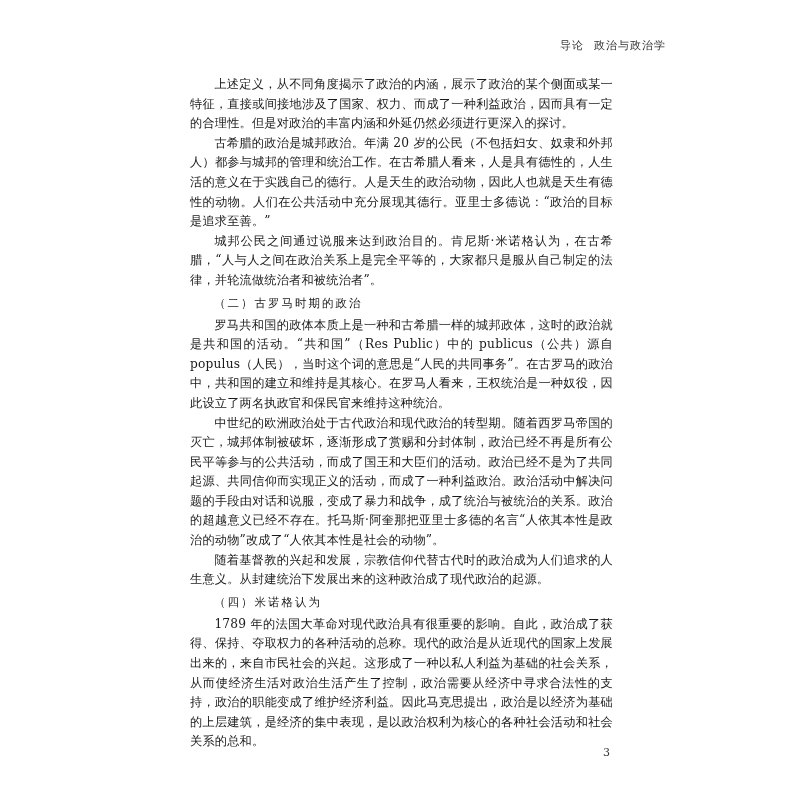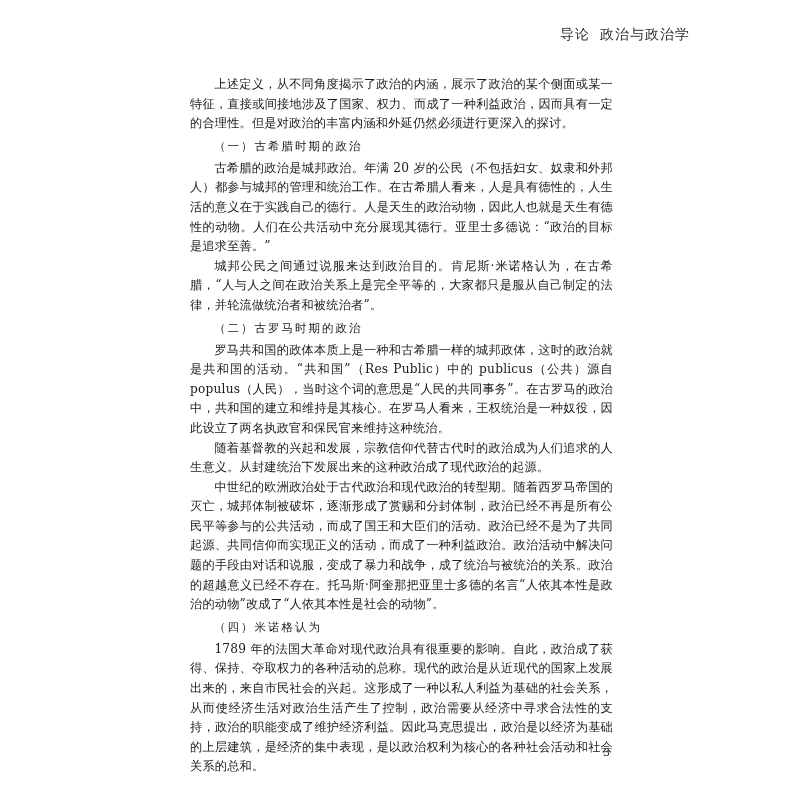--- a/index.html
+++ b/index.html
@@ -1,46 +1,45 @@
 <!DOCTYPE html>
 <html><head>
 <meta charset="utf-8">
 <style>
   html, body { margin: 0; padding: 0; background: #ffffff; }
   body { width: 800px; height: 800px; position: relative; overflow: hidden;
          font-family: "DejaVu Serif", "Liberation Serif", serif; color: #1a1a1a; }
-  .header { position: absolute; top: 26px; left: 560px; font-size: 14px; color: #333;
+  .header { position: absolute; top: 38px; left: 560px; font-size: 11px; color: #333;
             font-family: "DejaVu Sans", "Liberation Sans", sans-serif; letter-spacing: 1px; }
   .header span + span { margin-left: 10px; }
   .content { position: absolute; left: 190px; top: 75px; width: 423px; }
   p { margin: 0; font-size: 12.2px; line-height: 19.6px; text-align: justify; text-indent: 2em; letter-spacing: 0.2px; }
   h2 { margin: 9px 0 9px 0; font-size: 13.5px; font-weight: bold; padding-left: 12px;
        font-family: "DejaVu Sans", "Liberation Sans", sans-serif; letter-spacing: 1px; }
   h3 { margin: 2px 0 3px 0; font-size: 11.5px; font-weight: normal; padding-left: 24px; letter-spacing: 2px; line-height: 20px;
        font-family: "DejaVu Sans", "Liberation Sans", sans-serif; }
   .page-number { position: absolute; top: 746px; left: 603px; font-size: 11px; color: #333; }
 </style>
 </head>
 <body>
 
 <div class="header">
   <span>导论</span><span>政治与政治学</span>
 </div>
 
 <div class="content">
   <p>上述定义，从不同角度揭示了政治的内涵，展示了政治的某个侧面或某一特征，直接或间接地涉及了国家、权力、而成了一种利益政治，因而具有一定的合理性。但是对政治的丰富内涵和外延仍然必须进行更深入的探讨。</p>
 
-  <h3>（一）古希腊时期的政治</h3>
   <p>古希腊的政治是城邦政治。年满 20 岁的公民（不包括妇女、奴隶和外邦人）都参与城邦的管理和统治工作。在古希腊人看来，人是具有德性的，人生活的意义在于实践自己的德行。人是天生的政治动物，因此人也就是天生有德性的动物。人们在公共活动中充分展现其德行。亚里士多德说：“政治的目标是追求至善。”</p>
   <p>城邦公民之间通过说服来达到政治目的。肯尼斯·米诺格认为，在古希腊，“人与人之间在政治关系上是完全平等的，大家都只是服从自己制定的法律，并轮流做统治者和被统治者”。</p>
 
   <h3>（二）古罗马时期的政治</h3>
   <p>罗马共和国的政体本质上是一种和古希腊一样的城邦政体，这时的政治就是共和国的活动。“共和国”（Res Public）中的 publicus（公共）源自 populus（人民），当时这个词的意思是“人民的共同事务”。在古罗马的政治中，共和国的建立和维持是其核心。在罗马人看来，王权统治是一种奴役，因此设立了两名执政官和保民官来维持这种统治。</p>
 
+  <p>中世纪的欧洲政治处于古代政治和现代政治的转型期。随着西罗马帝国的灭亡，城邦体制被破坏，逐渐形成了赏赐和分封体制，政治已经不再是所有公民平等参与的公共活动，而成了国王和大臣们的活动。政治已经不是为了共同起源、共同信仰而实现正义的活动，而成了一种利益政治。政治活动中解决问题的手段由对话和说服，变成了暴力和战争，成了统治与被统治的关系。政治的超越意义已经不存在。托马斯·阿奎那把亚里士多德的名言“人依其本性是政治的动物”改成了“人依其本性是社会的动物”。</p>
   <p>随着基督教的兴起和发展，宗教信仰代替古代时的政治成为人们追求的人生意义。从封建统治下发展出来的这种政治成了现代政治的起源。</p>
-  <p>中世纪的欧洲政治处于古代政治和现代政治的转型期。随着西罗马帝国的灭亡，城邦体制被破坏，逐渐形成了赏赐和分封体制，政治已经不再是所有公民平等参与的公共活动，而成了国王和大臣们的活动。政治已经不是为了共同起源、共同信仰而实现正义的活动，而成了一种利益政治。政治活动中解决问题的手段由对话和说服，变成了暴力和战争，成了统治与被统治的关系。政治的超越意义已经不存在。托马斯·阿奎那把亚里士多德的名言“人依其本性是政治的动物”改成了“人依其本性是社会的动物”。</p>
 
   <h3>（四）米诺格认为</h3>
   <p>1789 年的法国大革命对现代政治具有很重要的影响。自此，政治成了获得、保持、夺取权力的各种活动的总称。现代的政治是从近现代的国家上发展出来的，来自市民社会的兴起。这形成了一种以私人利益为基础的社会关系，从而使经济生活对政治生活产生了控制，政治需要从经济中寻求合法性的支持，政治的职能变成了维护经济利益。因此马克思提出，政治是以经济为基础的上层建筑，是经济的集中表现，是以政治权利为核心的各种社会活动和社会关系的总和。</p>
 
 </div>
 
 <div class="page-number">3</div>
 
 </body></html>

